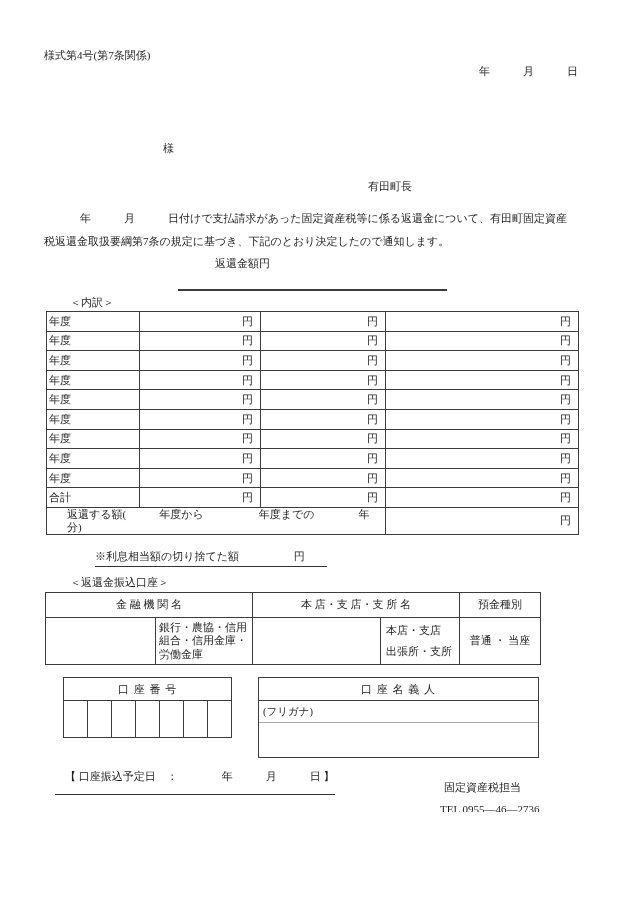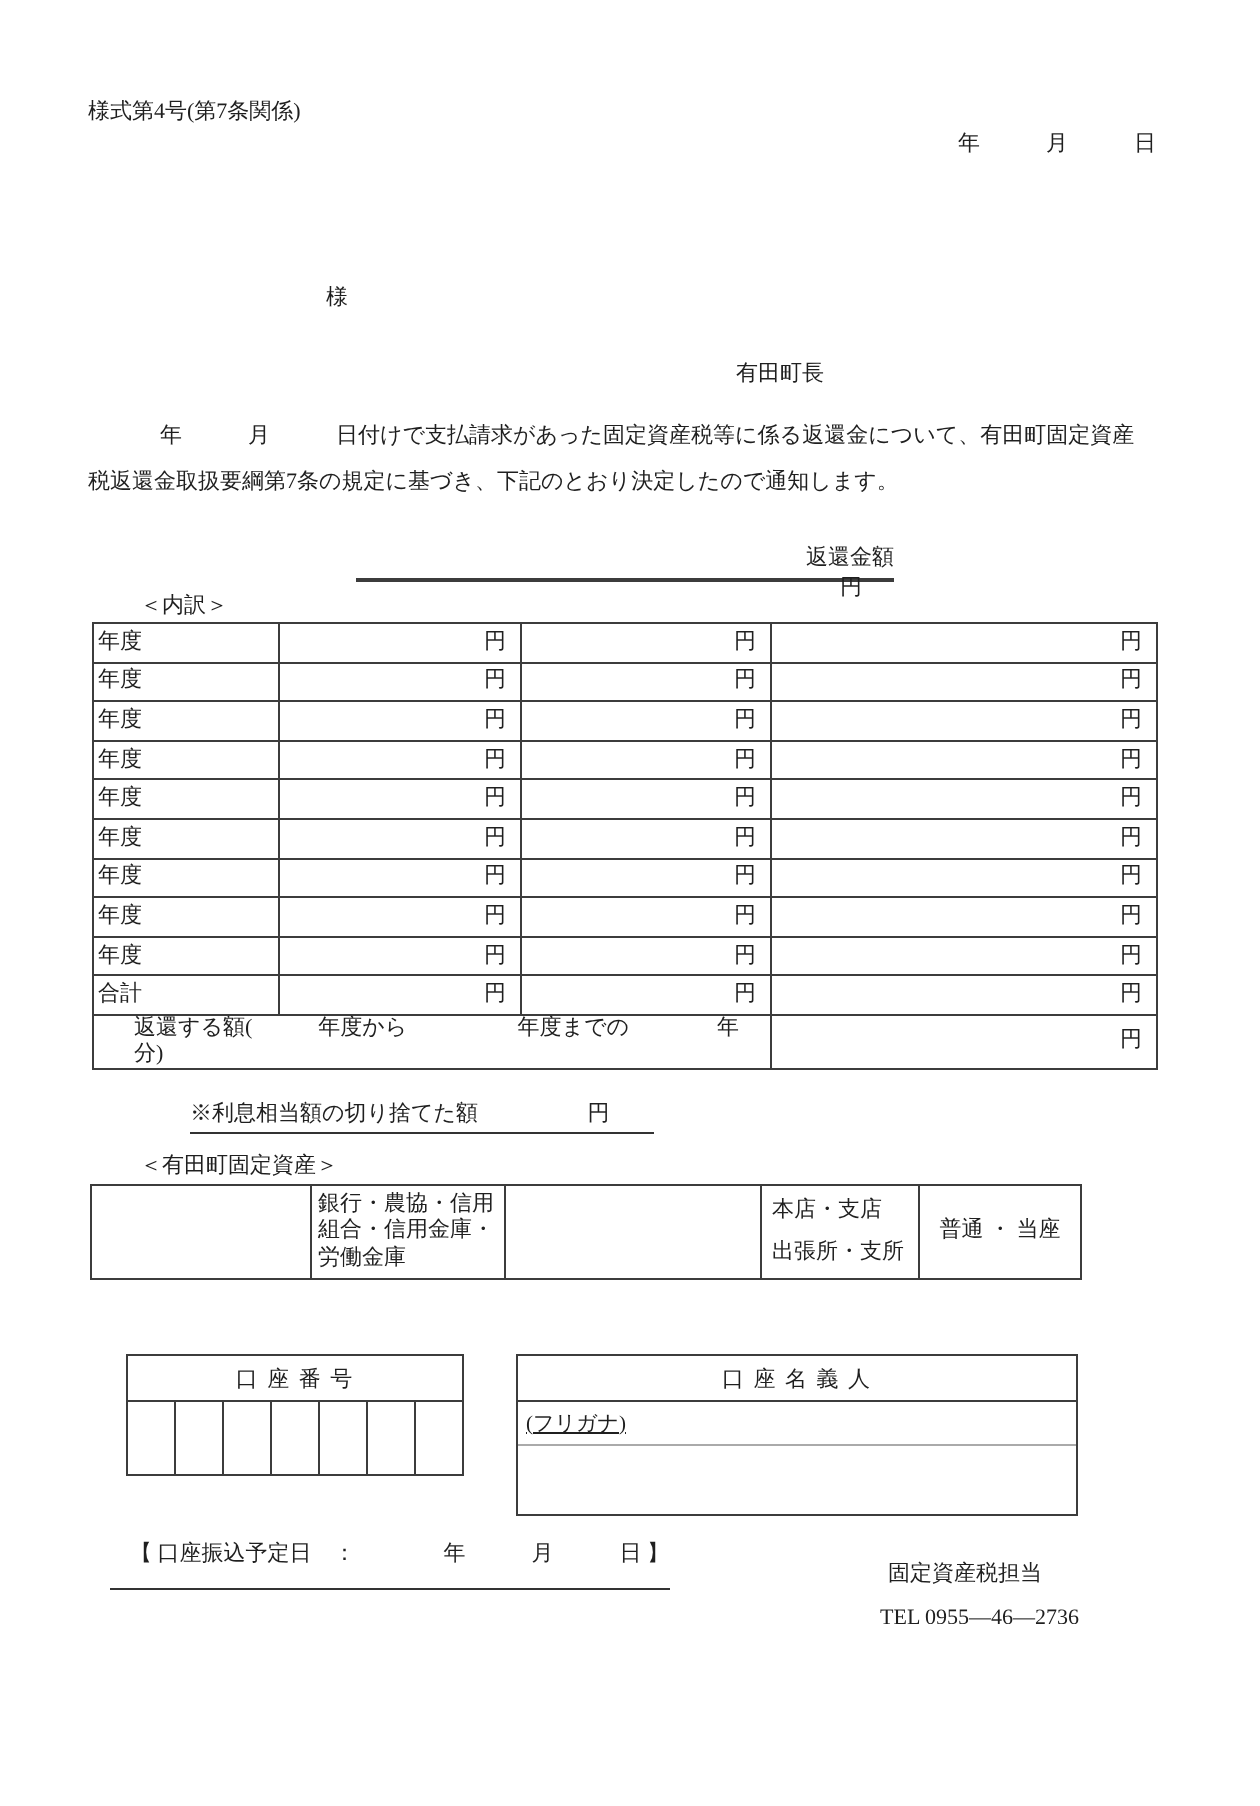--- a/index.html
+++ b/index.html
@@ -16,21 +16,21 @@
   .addressee   { left:163px; top:141px; }
   .sender      { left:368px; top:179px; }
 
   .body-par { left:44px; top:207px; width:537px; line-height:22.5px; }
   .body-par .l1 { text-indent:36px; }
 
   .refund-line {
     left:178px; top:271px; width:269px; height:20px;
     border-bottom:2.5px solid #3c3c3c;
     display:flex; align-items:flex-end;
-    padding-bottom:18px; box-sizing:border-box;flex-direction:column;
+    padding-bottom:18px; box-sizing:border-box;
   }
   .refund-line .lbl { padding-left:37px; }
   .refund-line .unit { padding-right:16px; }
 
   .sec-label { font-size:11px;margin-left:18px; }
   .uchiwake-label { left:52px; top:295px; }
 
   table { border-collapse:collapse; }
   .breakdown { left:46px; top:311px; width:532px; table-layout:fixed; }
   .breakdown th, .breakdown td {
@@ -67,21 +67,21 @@
     display:flex; align-items:center; justify-content:center; letter-spacing:1px; }
   .digit-row { display:flex; height:36px; }
   .digit-cell { flex:1; border-right:1px solid #3c3c3c; }
   .digit-cell:last-child { border-right:none; }
 
   .acct-holder { left:258px; top:677px; width:281px; box-sizing:border-box;
     border:1px solid #3c3c3c; }
   .acct-holder .hdr { height:22px; border-bottom:1px solid #3c3c3c;
     display:flex; align-items:center; justify-content:center; letter-spacing:1px; }
   .furigana-row { height:21px; border-bottom:1px solid #aaa;
-    display:flex; align-items:center; padding-left:4px; font-size:10.5px;text-decoration:underline; }
+    display:flex; align-items:center; padding-left:4px; font-size:10.5px; }
   .holder-name { height:34px; }
 
   .transfer-date {
     left:55px; top:769px; width:280px; height:26px;
     border-bottom:1.5px solid #333; box-sizing:border-box;
     padding-left:10px;
   }
   .contact { left:385px; top:776px; line-height:22px; }
   .contact .c2 { margin-left:59px; }
   .contact .c3 { margin-left:55px; }
@@ -183,31 +183,36 @@
       <td class="unit">円</td>
     </tr>
   </tbody>
     </table>
 
   <div class="abs note-line">
     <span>※利息相当額の切り捨てた額</span>
     <span class="unit">円</span>
   </div>
 
-  <div class="abs sec-label bank-label">＜有田町固定資産＞</div>
+  <div class="abs sec-label bank-label">＜返還金振込口座＞</div>
 
   <table class="abs bank">
     <colgroup>
         <col style="width:110px">
         <col style="width:97px">
         <col style="width:128px">
         <col style="width:79px">
         <col style="width:81px">
       </colgroup>
     <tbody>
+        <tr>
+      <th colspan="2">金 融 機 関 名</th>
+      <th colspan="2">本 店・支 店・支 所 名</th>
+      <th>預金種別</th>
+    </tr>
     <tr>
       <td></td>
       <td class="inst-types">銀行・農協・信用組合・信用金庫・労働金庫</td>
       <td></td>
       <td class="branch-types">
         <div class="b1">本店・支店</div>
         <div class="b2">出張所・支所</div>
       </td>
       <td class="deposit">普通 ・ 当座</td>
     </tr>

